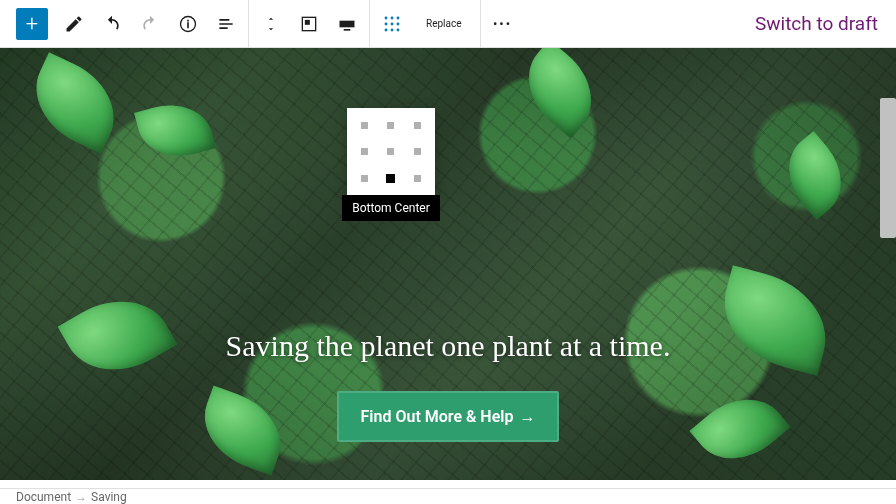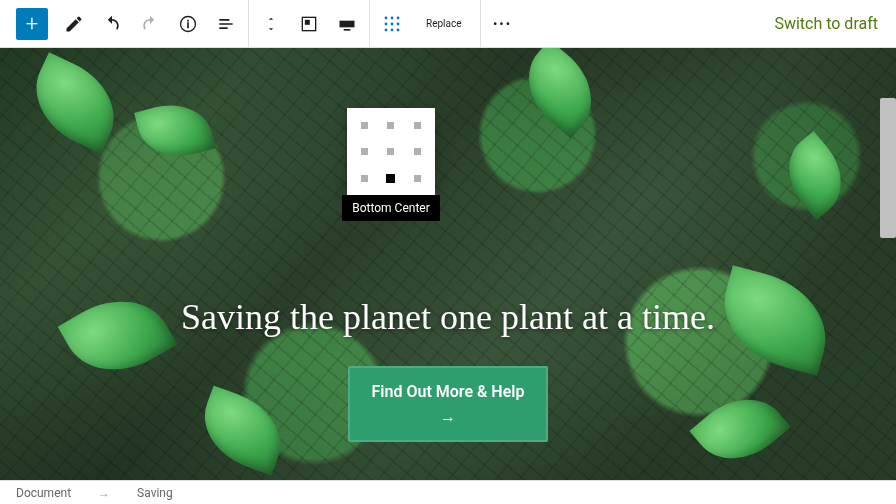--- a/index.html
+++ b/index.html
@@ -43,22 +43,22 @@
   .tb-text {
     padding: 0 14px; height: 36px;
     display: flex; align-items: center;
     font-size: 10px;
     color: #1e1e1e;
     cursor: pointer;
   }
   .tb-dots { letter-spacing: 2px; }
   .switch-draft {
     margin-left: auto;
-    color: #4d7c0f;
-    font-size: 16px;
+    color: #701a75;
+    font-size: 19px;
     padding-right: 10px;
     cursor: pointer;
   }
 
   .canvas {
     position: relative;
     width: 100%;
     height: 432px;
     overflow: hidden;
   }
@@ -111,37 +111,36 @@
     left: 0; right: 0;
     bottom: 38px;
     display: flex;
     flex-direction: column;
     align-items: center;
     gap: 28px;
     z-index: 2;
   }
   .headline {
     font-family: Georgia, "Times New Roman", serif;
-    font-size: 36px;
+    font-size: 30px;
     color: #fff;
     text-shadow: 0 1px 4px rgba(0,0,0,0.5);
   }
   .cta {
     background: #2e9e6f;
     color: #fff;
     padding: 14px 22px;
     font-size: 16px;
     font-weight: 600;
     border: 2px solid rgba(255,255,255,0.15);
     border-radius: 2px;
     display: flex;
     align-items: center;
     gap: 6px;
     cursor: pointer;
-    flex-direction: column;
   }
 
   .align-popover {
     position: absolute;
     top: 60px;
     left: 347px;
     z-index: 5;
   }
   .align-grid {
     width: 88px; height: 88px;
@@ -168,29 +167,29 @@
     padding: 6px 10px;
     text-align: center;
     margin-top: -1px;
     width: 98px;
     margin-left: -5px;
   }
 
   .breadcrumb {
     position: absolute;
     bottom: 0; left: 0; right: 0;
-    height: 24px;
+    height: 16px;
     border-top: 1px solid #e0e0e0;
     background: #fff;
     display: flex;
     align-items: center;
     padding: 0 16px;
     font-size: 12px;
     color: #666;
-    gap: 27px;
+    gap: 4px;
   }
   .bc-arrow { color: #999; }
 
   .chev-group { display: flex; flex-direction: column; align-items: center; justify-content: center; gap: -2px; width:36px; }
   svg { display: block; }
 </style>
 </head>
 <body>
 
 <div class="toolbar">

